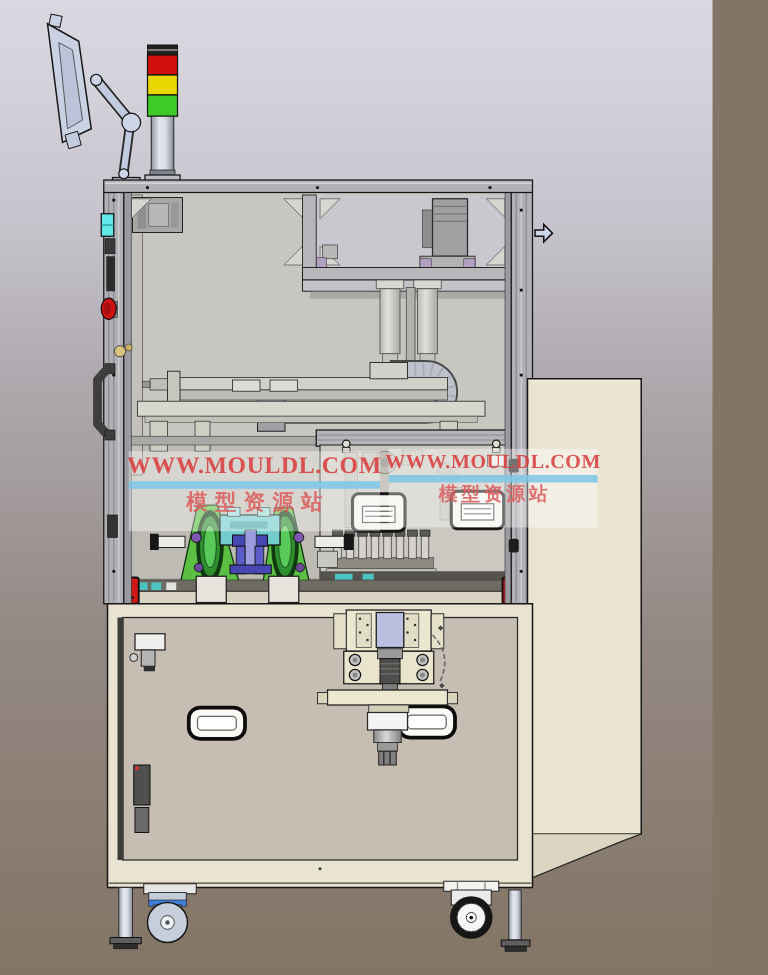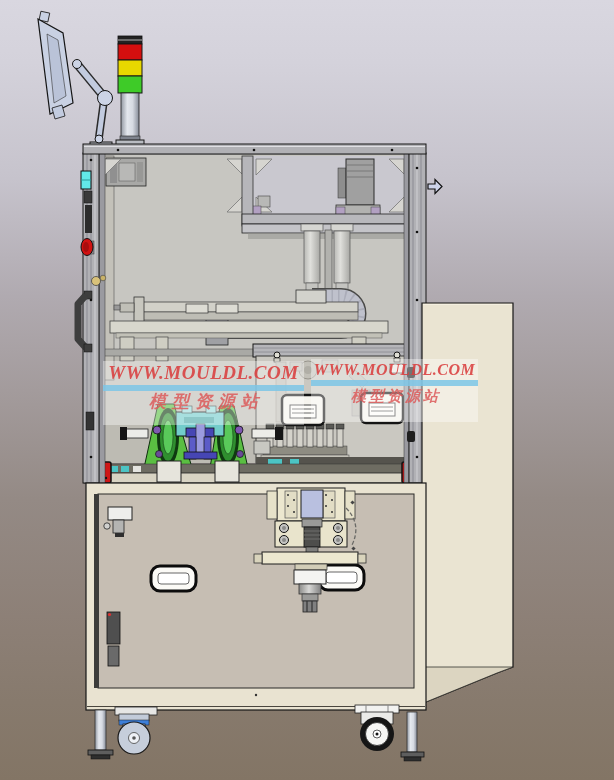--- a/index.html
+++ b/index.html
@@ -1,17 +1,17 @@
 <!DOCTYPE html>
 <html><head>
 <meta charset="utf-8">
 <style>
   html,body{margin:0;padding:0;background:#837565;}
-  .stage{position:relative;width:614px;height:780px;overflow:hidden;
-         font-family:"Liberation Sans",sans-serif;font-style:italic;}
+  .stage{position:relative;width:570px;height:780px;overflow:hidden;
+         font-family:"Liberation Sans",sans-serif;}
   .stage svg{position:absolute;left:0;top:0;}
   .watermark{position:absolute;display:flex;flex-direction:column;align-items:center;
              justify-content:flex-start;background:rgba(255,255,255,0.38);padding:1px 0;}
   #wm1{left:103px;top:361px;width:201px;height:62px;}
   #wm2{left:311px;top:359px;width:167px;height:61px;}
   .wm-url{font-family:"Liberation Serif",serif;font-weight:bold;white-space:nowrap;
           color:rgba(218,62,62,0.88);}
   #wm1 .wm-url{font-size:19px;line-height:22px;letter-spacing:0.5px;}
   #wm2 .wm-url{font-size:16px;line-height:19px;letter-spacing:0.5px;}
   .wm-bar{height:6px;width:100%;background:rgba(125,198,230,0.85);margin:1px 0;}

